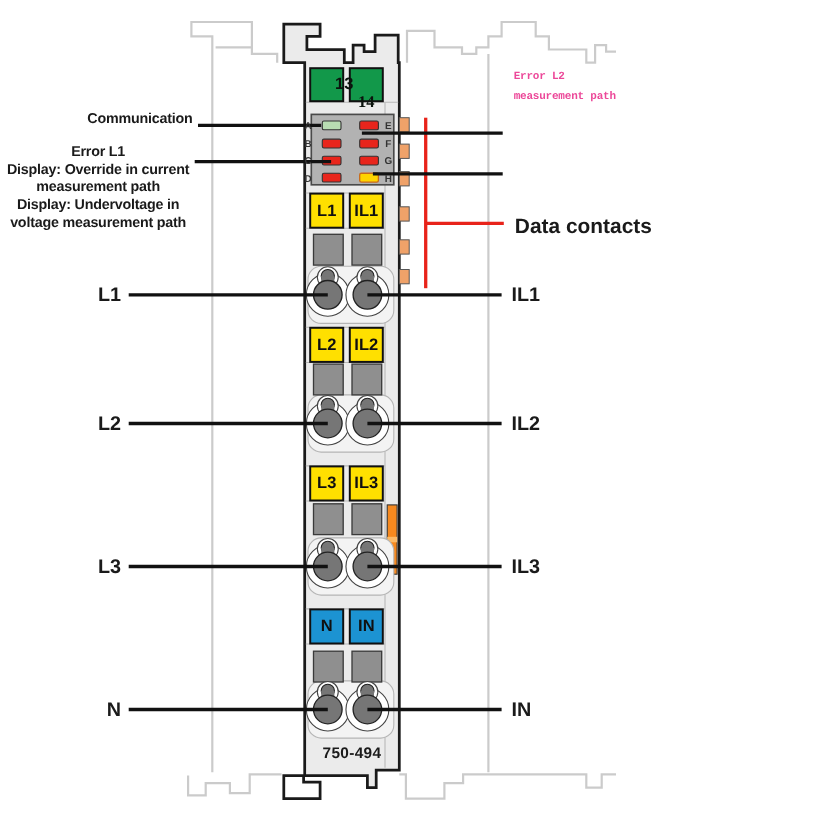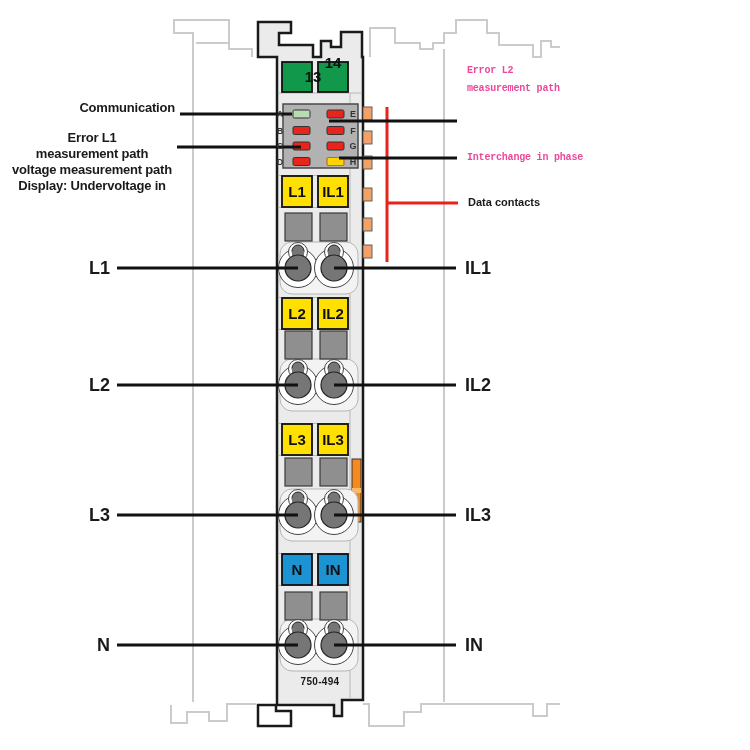--- a/index.html
+++ b/index.html
@@ -4,29 +4,29 @@
 <style>
   html,body{margin:0;padding:0;background:#ffffff;}
   .stage{position:relative;width:750px;height:750px;background:#ffffff;overflow:hidden;
          font-family:"Liberation Sans","DejaVu Sans",sans-serif;color:#111;}
   .art{position:absolute;left:0;top:0;}
   .lbl{position:absolute;font-size:13px;font-weight:bold;line-height:16px;letter-spacing:-0.2px;color:#1a1a1a;white-space:nowrap;}
   .lbl.rt{text-align:center;}
   .grp div{white-space:nowrap;}
   .big{position:absolute;font-size:18px;font-weight:bold;color:#1a1a1a;line-height:22px;white-space:nowrap;}
   .rgrp{position:absolute;font-size:10px;font-weight:bold;line-height:18px;letter-spacing:-0.2px;color:#ec4899;font-family:Liberation Mono, monospace;}
-  .dc{position:absolute;font-size:11px;font-weight:bold;color:#1a1a1a;white-space:nowrap;}
+  .dc{position:absolute;font-size:19px;font-weight:bold;color:#1a1a1a;white-space:nowrap;}
   .tag-txt{position:absolute;width:30px;height:31px;line-height:31px;text-align:center;
            font-size:15px;font-weight:bold;color:#101010;}
   .num-txt{position:absolute;width:30px;height:30px;line-height:30px;text-align:center;
            font-size:15px;font-weight:bold;color:#0b130d;}
   .ledletter{position:absolute;width:10px;height:12px;line-height:12px;text-align:center;
              font-size:9px;font-weight:600;color:#333;}
   .model{position:absolute;left:282px;top:676px;width:76px;text-align:center;
-         font-size:10px;font-weight:bold;letter-spacing:0.3px;color:#1a1a1a;}
+         font-size:14px;font-weight:bold;letter-spacing:0.3px;color:#1a1a1a;}
 </style>
 </head>
 <body>
 
 <div class="stage">
 
   <svg class="art" width="750" height="750" viewBox="0 0 750 750">
 
     <g stroke="#cbcbcb" stroke-width="2" fill="none">
       <path d="M193,702 L193,33 L174,33 L174,20 L229,20 L229,43 L196,43"></path>
@@ -183,21 +183,21 @@
       <line x1="117" y1="385" x2="298" y2="385"></line>
       <line x1="334" y1="385" x2="456" y2="385"></line>
       <line x1="117" y1="515" x2="298" y2="515"></line>
       <line x1="334" y1="515" x2="456" y2="515"></line>
       <line x1="117" y1="645" x2="298" y2="645"></line>
       <line x1="334" y1="645" x2="456" y2="645"></line>
     </g>
   </svg>
 
   <div class="num-txt" style="left:282px;top:62px;margin-left:16px;">13</div>
-  <div class="num-txt" style="left:318px;top:48px;">14</div>
+  <div class="num-txt" style="left:318px;top:78px;font-family:Liberation Serif, serif;">14</div>
 
   <div class="ledletter" style="left:275px;top:108px;">A</div>
   <div class="ledletter" style="left:275px;top:125px;">B</div>
   <div class="ledletter" style="left:275px;top:140px;">C</div>
   <div class="ledletter" style="left:275px;top:156px;">D</div>
   <div class="ledletter" style="left:348px;top:108px;">E</div>
   <div class="ledletter" style="left:348px;top:125px;">F</div>
   <div class="ledletter" style="left:348px;top:140px;">G</div>
   <div class="ledletter" style="left:348px;top:156px;">H</div>
 
@@ -206,36 +206,36 @@
   <div class="tag-txt" style="left:282px;top:298px;">L2</div>
   <div class="tag-txt" style="left:318px;top:298px;">IL2</div>
   <div class="tag-txt" style="left:282px;top:424px;">L3</div>
   <div class="tag-txt" style="left:318px;top:424px;">IL3</div>
   <div class="tag-txt" style="left:282px;top:554px;">N</div>
   <div class="tag-txt" style="left:318px;top:554px;">IN</div>
 
   <div class="lbl rt" style="right:575px;top:100px;">Communication</div>
   <div class="lbl rt grp" style="right:578px;top:130px;">
     <div>Error L1</div>
+    <div>Display: Override in current</div>
     <div>measurement path</div>
+    <div>Display: Undervoltage in</div>
     <div>voltage measurement path</div>
-    <div>Display: Undervoltage in</div>
   </div>
 
   <div class="big" style="right:640px;top:257px;">L1</div>
   <div class="big" style="right:640px;top:374px;">L2</div>
   <div class="big" style="right:640px;top:504px;">L3</div>
   <div class="big" style="right:640px;top:634px;">N</div>
 
   <div class="rgrp" style="left:467px;top:62px;">
     <div>Error L2</div>
     <div>measurement path</div>
   </div>
   <div class="rgrp" style="left:467px;top:149px;">
-    <div>Interchange in phase</div>
   </div>
   <div class="dc" style="left:468px;top:196px;">Data contacts</div>
 
   <div class="big" style="left:465px;top:257px;">IL1</div>
   <div class="big" style="left:465px;top:374px;">IL2</div>
   <div class="big" style="left:465px;top:504px;">IL3</div>
   <div class="big" style="left:465px;top:634px;">IN</div>
 
   <div class="model">750-494</div>
 

